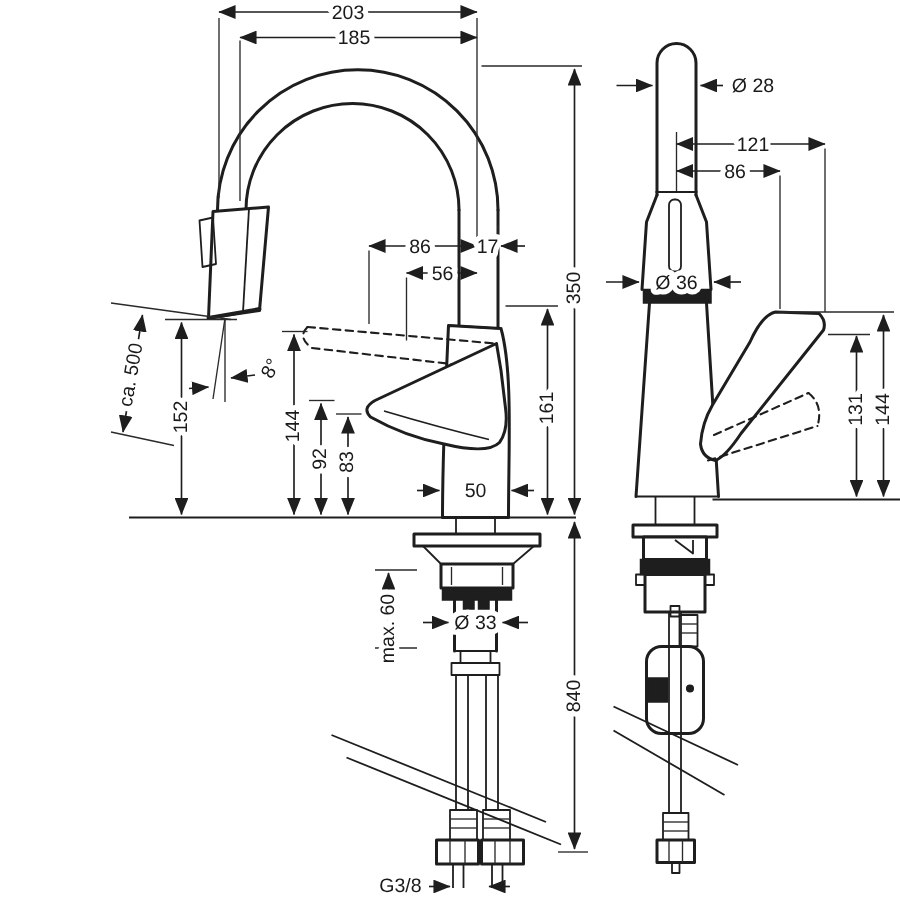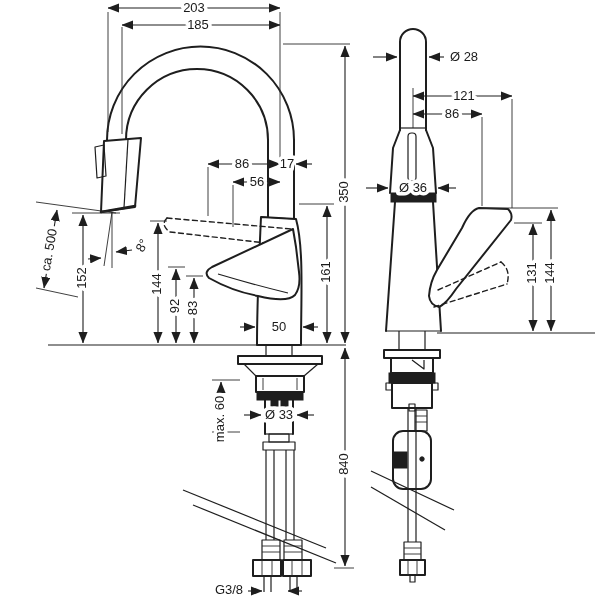--- a/index.html
+++ b/index.html
@@ -1,16 +1,16 @@
 <!DOCTYPE html>
 <html><head>
 <meta charset="utf-8">
 <style>
   html,body{margin:0;padding:0;background:#ffffff;}
-  .stage{width:532px;height:600px;background:#ffffff;position:relative;font-family:"Liberation Sans",sans-serif;}
+  .stage{width:532px;height:600px;background:#ffffff;position:relative;font-family:"Liberation Sans",sans-serif;padding-left:38px;}
   svg{display:block;}
   .outline{fill:none;stroke:#1e1e1e;stroke-width:2;stroke-linejoin:round;stroke-linecap:round;}
   .outline-bold{fill:none;stroke:#1e1e1e;stroke-width:2.6;stroke-linejoin:round;stroke-linecap:round;}
   .fillwhite{fill:#ffffff;stroke:#1e1e1e;stroke-width:2;stroke-linejoin:round;}
   .dark{fill:#1e1e1e;stroke:#1e1e1e;stroke-width:1;}
   .detail{fill:none;stroke:#1e1e1e;stroke-width:1.2;stroke-linejoin:round;}
   .thin{fill:none;stroke:#2a2a2a;stroke-width:0.9;}
   .dim{fill:none;stroke:#1e1e1e;stroke-width:1.1;}
   .dashed{fill:none;stroke:#1e1e1e;stroke-width:1.4;stroke-dasharray:5 3.5;stroke-linecap:round;}
   .dimtxt{font-family:"Liberation Sans",sans-serif;font-size:13px;fill:#1a1a1a;

